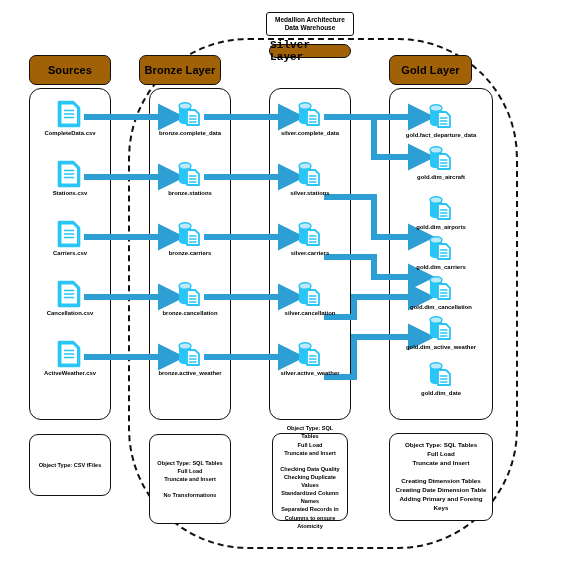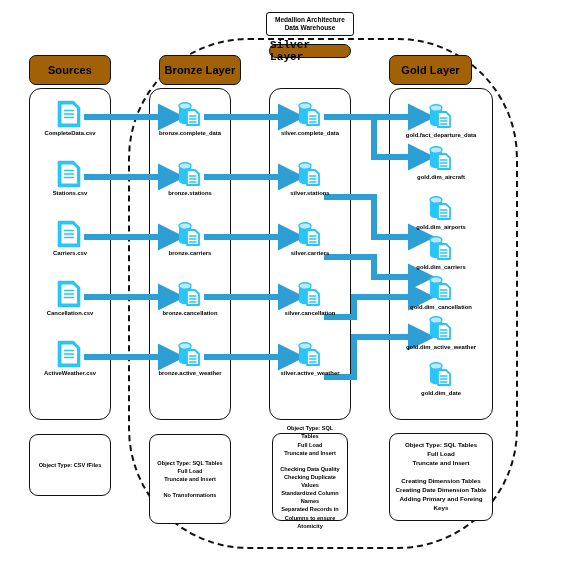--- a/index.html
+++ b/index.html
@@ -154,21 +154,21 @@
       <g stroke="#29c5f6" stroke-width="1.6" stroke-linecap="round">
         <line x1="7.5" y1="10.5" x2="16.5" y2="10.5"></line>
         <line x1="7.5" y1="14" x2="16.5" y2="14"></line>
         <line x1="7.5" y1="17.5" x2="16.5" y2="17.5"></line>
       </g>
     </svg>
     <span class="lbl">ActiveWeather.csv</span>
   </div>
 
   <div class="col" style="left:149px;top:88px;width:82px;height:332px;"></div>
-  <div class="col-head" style="left:159px;top:55px;width:82px;height:30px;">Bronze Layer</div>
+  <div class="col-head" style="left:139px;top:55px;width:82px;height:30px;">Bronze Layer</div>
   <div class="note" style="left:149px;top:434px;width:82px;height:90px;">Object Type: SQL Tables
 Full Load
 Truncate and Insert
 
 No Transformations</div>
 
   <div class="node" style="left:190px;top:100px;">
     <svg class="glyph" width="28" height="28" viewBox="0 0 28 28">
       <path d="M3,6 v15 a6,3.2 0 0 0 12,0 v-15 z" fill="#29c5f6"></path>
       <ellipse cx="9" cy="6" rx="6" ry="3.2" fill="#bfe9fb" stroke="#29c5f6" stroke-width="1.4"></ellipse>

